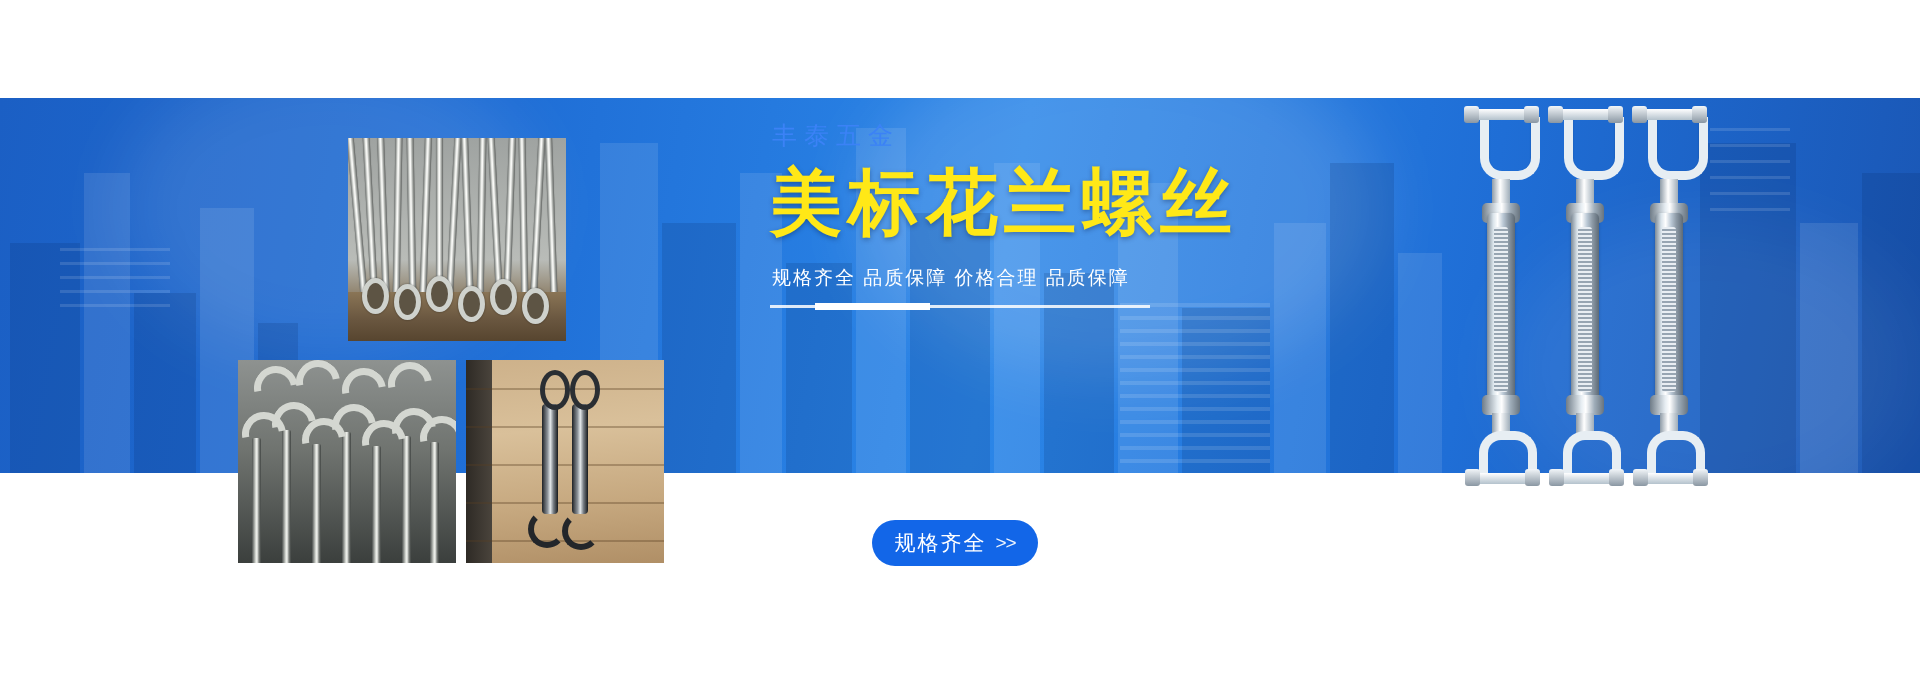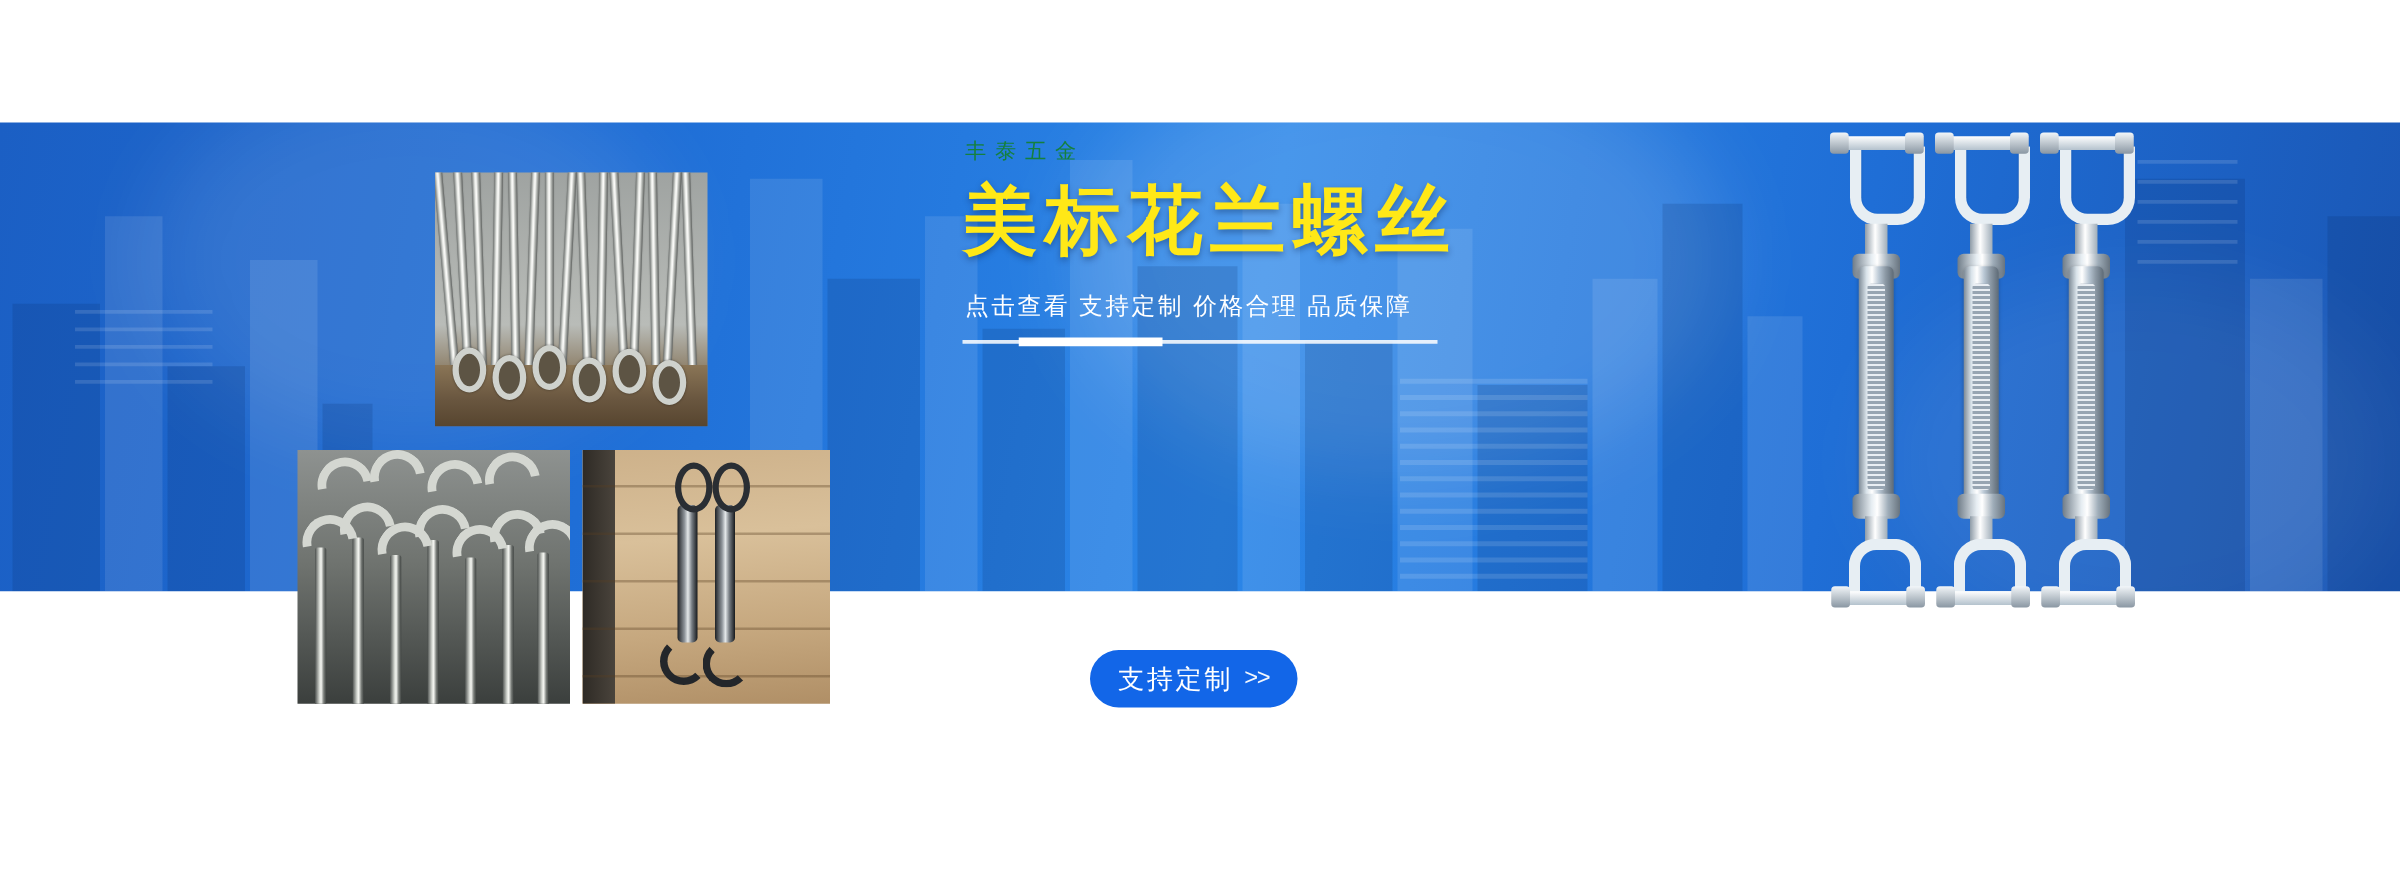--- a/index.html
+++ b/index.html
@@ -76,22 +76,22 @@
   .tb-nut{position:absolute;width:15px;height:17px;border-radius:3px;
           background:linear-gradient(180deg,#f2f6f9,#8a97a3);}
   .tb-shackle{position:absolute;width:56px;height:62px;left:3px;}
   .tb-shackle .u2{position:absolute;left:6px;top:0;width:40px;height:44px;
                   border:9px solid #e7eef3;border-bottom:0;border-radius:22px 22px 0 0;}
   .tb-neck{position:absolute;left:22px;width:18px;height:26px;
            background:linear-gradient(90deg,#8e9ba7,#ffffff 45%,#9fadb9);}
 
   
   .copy{position:absolute;left:770px;top:112px;width:620px;}
-  .brand{color:#15803d;font-size:17px;letter-spacing:7px;line-height:1;margin:0 0 14px 2px;}
-  .h1{color:#ffe817;font-size:60px;font-weight:bold;letter-spacing:6px;line-height:1.12;margin:0;
+  .brand{color:#3b82f6;font-size:25px;letter-spacing:7px;line-height:1;margin:11px 0 14px 2px;}
+  .h1{color:#ffe817;font-size:72px;font-weight:bold;letter-spacing:6px;line-height:1.12;margin:0;
       text-shadow:0 2px 5px rgba(0,20,60,.35);white-space:nowrap;}
   .h1.l2{letter-spacing:4px;}
   .feat{color:#ffffff;font-size:19px;letter-spacing:2px;margin:22px 0 0 2px;white-space:nowrap;}
   .rule{position:relative;height:3px;margin:14px 0 0 0;width:380px;background:rgba(255,255,255,.85);}
   .rule:after{content:"";position:absolute;left:45px;top:-2px;width:115px;height:7px;background:#ffffff;}
   .note{color:#ffffff;font-size:18px;letter-spacing:1px;margin:24px 0 0 2px;white-space:nowrap;}
 
   
   .cta{position:absolute;left:872px;top:520px;width:166px;height:46px;border-radius:23px;
        background:#1266e8;border:0;cursor:pointer;display:flex;align-items:center;
@@ -287,22 +287,22 @@
         <div class="tb-pin" style="top:42px;"></div>
         <div class="tb-nut" style="left:-8px;top:38px;"></div>
           <div class="tb-nut" style="left:52px;top:38px;"></div>
         </div>
     </div>
   </div>
 
   <div class="copy">
     <div class="brand">丰泰五金</div>
     <div class="h1">美标花兰螺丝</div>
-    <div class="feat">点击查看 支持定制 价格合理 品质保障</div>
+    <div class="feat">规格齐全 品质保障 价格合理 品质保障</div>
     <div class="rule"></div>
   </div>
 
   <button class="cta">
-    <span class="t">支持定制</span>
+    <span class="t">规格齐全</span>
     <span class="chev">&gt;&gt;</span>
   </button>
 
 </div>
 
 </body></html>

